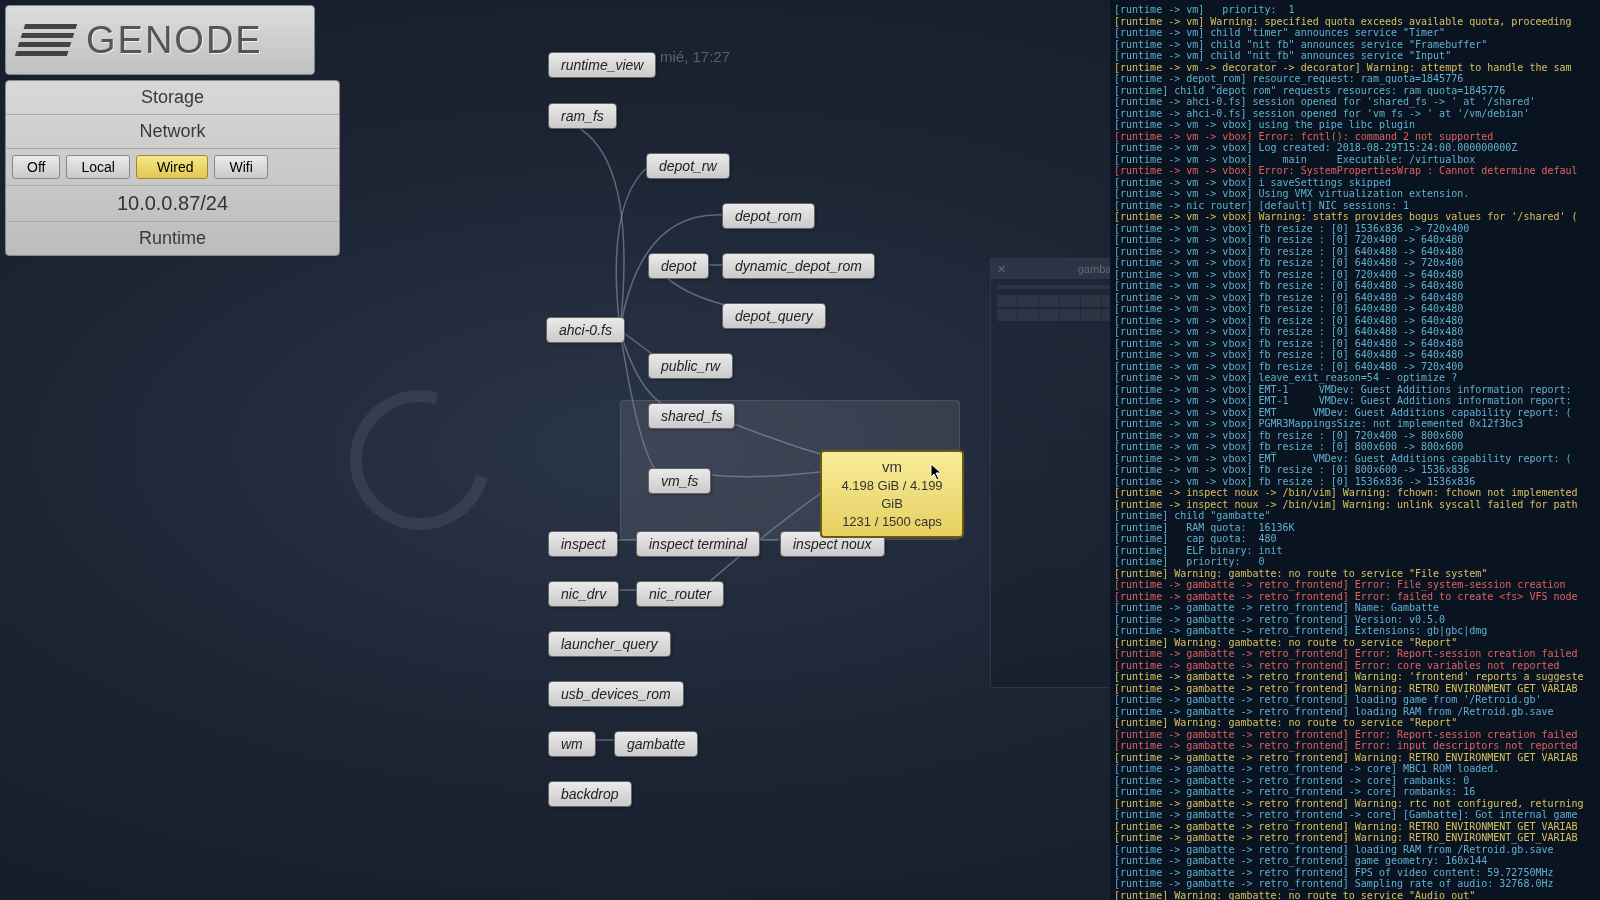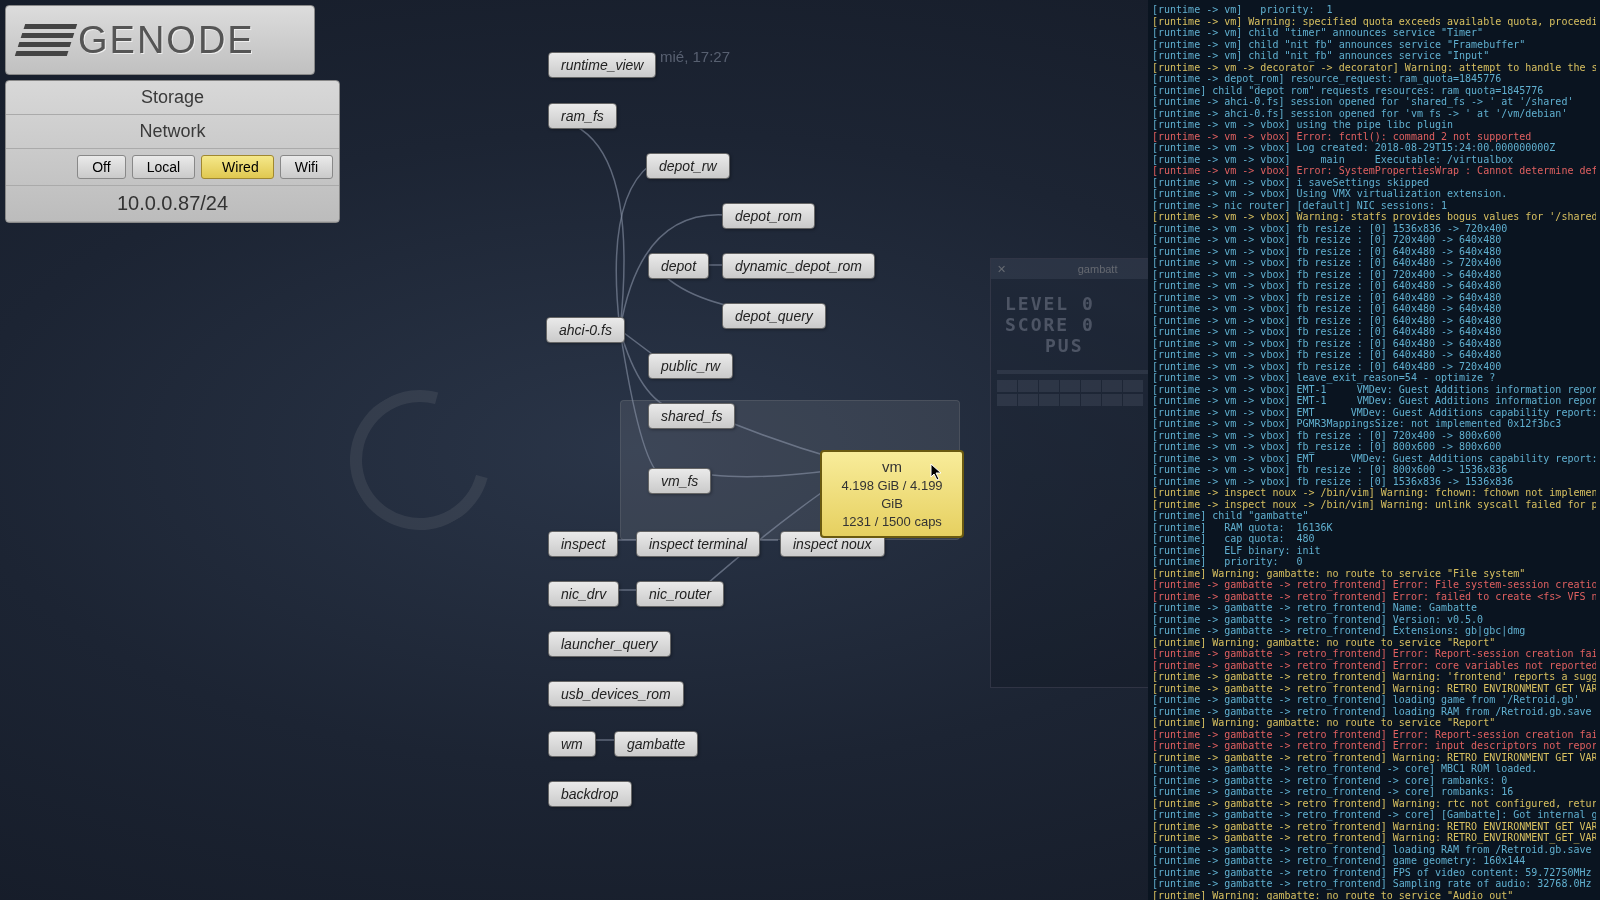--- a/index.html
+++ b/index.html
@@ -16,21 +16,21 @@
   .logo-panel {
     position: absolute;
     top: 5px; left: 5px;
     width: 310px; height: 70px;
     background: linear-gradient(#dcdcdc, #c0c0c0);
     border: 1px solid #888;
     border-radius: 4px;
     display: flex;
     align-items: center;
     padding: 8px 14px;
-    gap: 6px;
+    gap: 14px;
   }
   .logo-icon {
     width: 52px; height: 48px;
     display: flex; flex-direction: column; justify-content: center;
     transform: skewX(-18deg);
   }
   .logo-icon div { height: 5px; margin: 2px 0; background: #444; }
   .logo-text {
     font-size: 38px;
     color: #555;
@@ -51,21 +51,21 @@
   .menu-section {
     padding: 6px 0;
     font-size: 18px;
     text-align: center;
     color: #3a3a3a;
     border-bottom: 1px solid #aaa;
   }
   .menu-section:last-child { border-bottom: none; }
   .network-options {
     display: flex;
-    justify-content: flex-end;
+    justify-content: flex-start;
     gap: 6px;
     padding: 6px;
     border-bottom: 1px solid #aaa;
   }
   .net-btn {
     padding: 3px 14px;
     background: linear-gradient(#eaeaea, #cacaca);
     border: 1px solid #888;
     border-radius: 3px;
     font-size: 14px;
@@ -186,21 +186,21 @@
   }
   .brick-row {
     display: flex; gap: 1px; margin: 2px 6px;
   }
   .brick { width: 20px; height: 12px; background: #3a4252; }
 
   
   .log-panel {
     position: absolute;
     top: 0; right: 0;
-    width: 452px; height: 900px;
+    width: 490px; height: 900px;
     background: #0a1420;
     font-family: monospace;
     font-size: 10px;
     line-height: 11.5px;
     padding: 4px;
     overflow: hidden;
     color: #88aacc;
   }
   .log-line { white-space: pre; overflow: hidden; }
   .c-y { color: #d8c060; }
@@ -232,20 +232,21 @@
 <div class="menu-panel">
   <div class="menu-section">Storage</div>
   <div class="menu-section">Network</div>
   <div class="network-options">
     <div class="net-btn">Off</div>
     <div class="net-btn">Local</div>
     <div class="net-btn active">Wired</div>
     <div class="net-btn">Wifi</div>
   </div>
   <div class="ip-row">10.0.0.87/24</div>
+  <div class="menu-section">Runtime</div>
 </div>
 
 <div class="swirl"></div>
 
 <div class="bg-dialog"></div>
 
 <div class="clock">mié, 17:27</div>
 
 <svg class="connectors">
   <path d="M620 330 Q605 200 650 165"></path>
@@ -291,25 +292,20 @@
 <div class="vm-detail" style="top:450px;left:820px;width:144px">
   <div class="title">vm</div>
   <div>4.198 GiB / 4.199 GiB</div>
   <div>1231 / 1500 caps</div>
 </div>
 
 <div class="emu-window">
   <div class="emu-titlebar">
     <span style="margin-right:6px">✕</span>
     <span style="flex:1;text-align:center">gambatt</span>
-  </div>
-  <div class="emu-screen">
-    <div>LEVEL  0</div>
-    <div>SCORE  0</div>
-    <div style="margin-left:40px">PUS</div>
   </div>
   <div style="height:4px;margin:6px;background:#3a4252"></div>
   <div class="brick-row">
       <div class="brick"></div>
       <div class="brick"></div>
       <div class="brick"></div>
       <div class="brick"></div>
       <div class="brick"></div>
       <div class="brick"></div>
       <div class="brick"></div>

